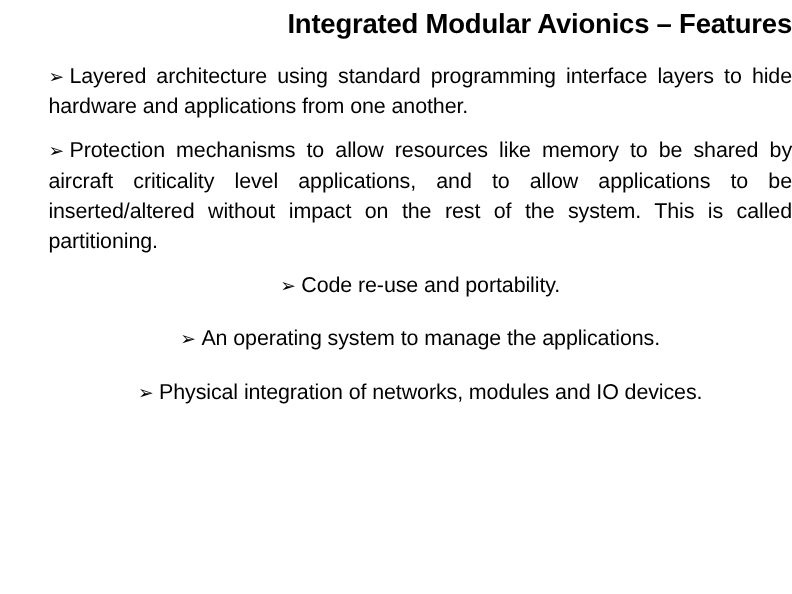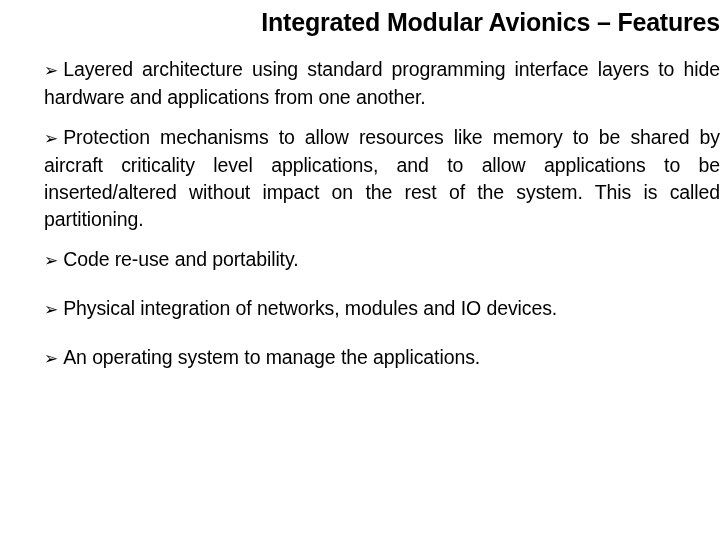--- a/index.html
+++ b/index.html
@@ -50,21 +50,21 @@
     font-size: 19.5px;
     line-height: 27px;
     color: #000000;
     text-align: justify;
     text-justify: inter-word;
     margin: 0 0 13px 0;
     letter-spacing: -0.1px;
   }
 
   .bullet-para.short {
-    text-align: left;
+    text-align: center;
     margin-bottom: 21px;
   }
 
   .bullet-para:last-child {
     margin-bottom: 0;
   }
 
   .bullet-glyph {
     display: inline-block;
     font-family: "DejaVu Sans", sans-serif;
@@ -95,21 +95,21 @@
 
     <p class="bullet-para">
       <span class="bullet-glyph">➢</span><span class="bullet-text">Protection mechanisms to allow resources like memory to be shared by aircraft criticality level applications, and to allow applications to be inserted/altered without impact on the rest of the system. This is called partitioning.</span>
     </p>
 
     <p class="bullet-para short">
       <span class="bullet-glyph">➢</span><span class="bullet-text">Code re-use and portability.</span>
     </p>
 
     <p class="bullet-para short">
-      <span class="bullet-glyph">➢</span><span class="bullet-text">Physical integration of networks, modules and IO devices.</span>
+      <span class="bullet-glyph">➢</span><span class="bullet-text">An operating system to manage the applications.</span>
     </p>
 
     <p class="bullet-para short">
-      <span class="bullet-glyph">➢</span><span class="bullet-text">An operating system to manage the applications.</span>
+      <span class="bullet-glyph">➢</span><span class="bullet-text">Physical integration of networks, modules and IO devices.</span>
     </p>
 
   </div>
 </div>
 
 </body></html>

